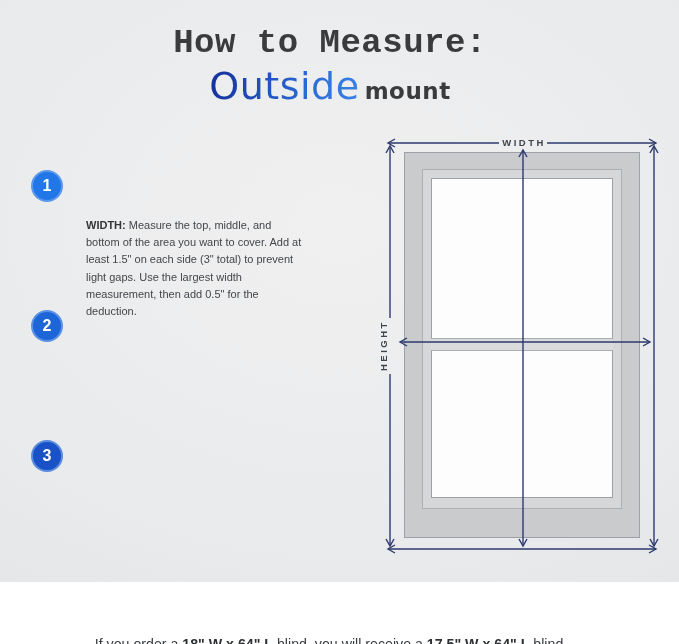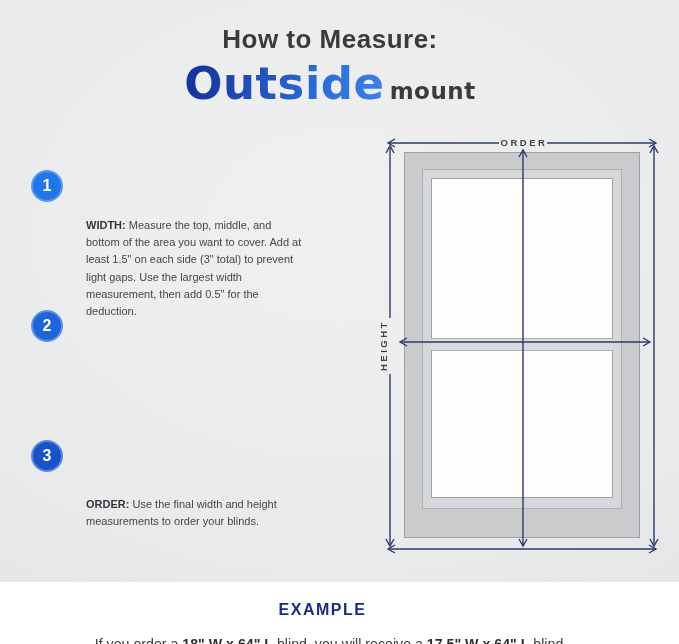--- a/index.html
+++ b/index.html
@@ -7,26 +7,26 @@
     position:relative;
     width:679px;height:644px;
     overflow:hidden;
     font-family:"Liberation Sans",sans-serif;
     background:radial-gradient(120% 95% at 50% 35%, #f0f0f1 0%, #e9eaeb 55%, #dfe0e2 100%);
   }
 
   
   .title-block{position:absolute;left:0;top:24px;width:660px;text-align:center;}
   .title-line1{
-    font-size:26px;font-weight:700;color:#3a3b3d;letter-spacing:.5px;
-    font-family:Liberation Sans, sans-serif;
+    font-size:34px;font-weight:700;color:#3a3b3d;letter-spacing:.5px;
+    font-family:Liberation Mono, monospace;
   }
   .title-line2{margin-top:2px;font-family:"DejaVu Sans","Liberation Sans",sans-serif;}
   .title-highlight{
-    font-size:45px;font-weight:700;color:#2055c8;letter-spacing:.5px;
+    font-size:38px;font-weight:400;color:#2055c8;letter-spacing:.5px;
   }
   @supports ((-webkit-background-clip:text) or (background-clip:text)){
     .title-highlight{
       background:linear-gradient(100deg,#16339f 5%,#2d6fd9 70%,#3b82e6 100%);
       -webkit-background-clip:text;background-clip:text;
       -webkit-text-fill-color:transparent;color:transparent;
     }
   }
   .title-suffix{font-size:23px;font-weight:700;color:#3a3b3d;letter-spacing:.5px;}
 
@@ -107,22 +107,20 @@
   <p class="step-text step-text-1"><b>WIDTH:</b> <span>Measure the top, middle, and
 bottom of the area you want to cover. Add at
 least 1.5" on each side (3" total) to prevent
 light gaps. Use the largest width
 measurement, then add 0.5" for the
 deduction.</span></p>
 
   <div class="badge badge-2">2</div>
 
   <div class="badge badge-3">3</div>
-  <p class="step-text step-text-3"><b>ORDER:</b> <span>Use the final width and height
-measurements to order your blinds.</span></p>
 
   <div class="window-outer">
     <div class="window-inner">
       <div class="window-pane">
         <div class="window-rail"></div>
       </div>
     </div>
   </div>
 
   <svg class="arrows-svg" viewBox="0 0 292 432">
@@ -142,20 +140,19 @@
       <path d="M12 246 V418" marker-end="url(#ah)"></path>
 
       <path d="M276 18 V418" marker-start="url(#ah)" marker-end="url(#ah)"></path>
 
       <path d="M145 22 V418" marker-start="url(#ah)" marker-end="url(#ah)"></path>
 
       <path d="M22 214 H272" marker-start="url(#ah)" marker-end="url(#ah)"></path>
     </g>
   </svg>
 
-  <div class="dim-label dim-label-width">ORDER</div>
+  <div class="dim-label dim-label-width">WIDTH</div>
   <div class="dim-label dim-label-height">HEIGHT</div>
 
   <div class="example-strip"></div>
-  <div class="example-heading">EXAMPLE</div>
   <p class="example-sentence"><span>If you order a </span><b>18" W x 64" L</b><span> blind, you will receive a </span><b>17.5" W x 64" L</b><span> blind.</span></p>
 
 </div>
 
 </body></html>

